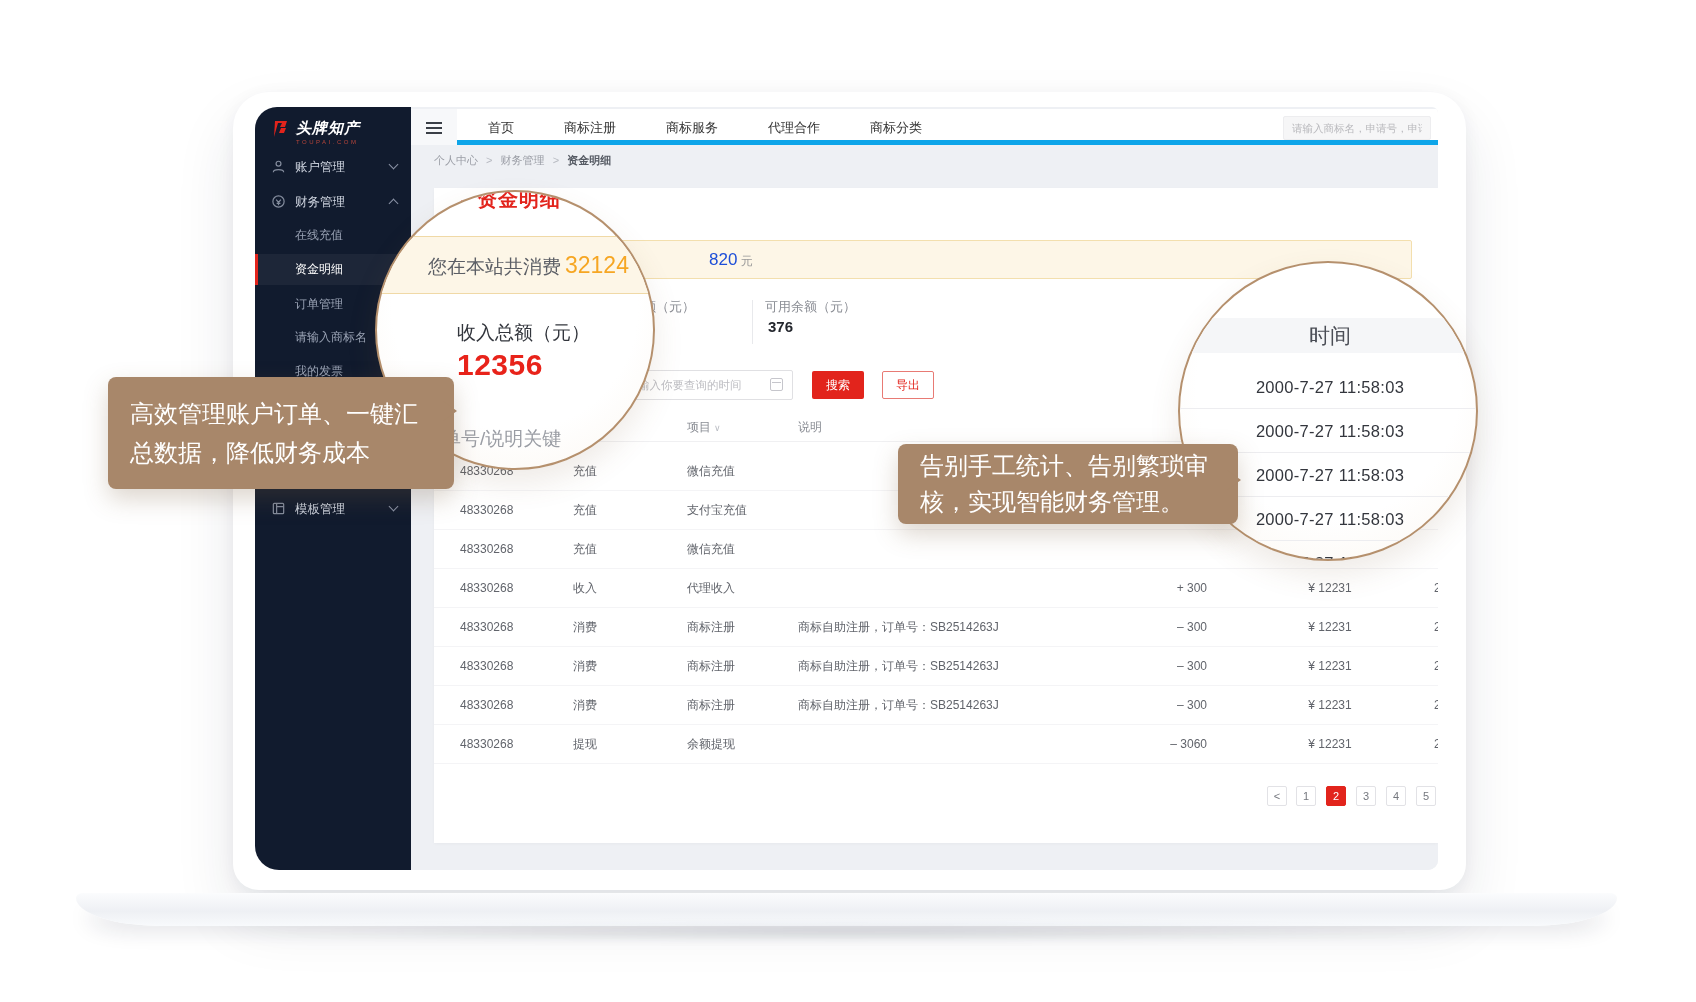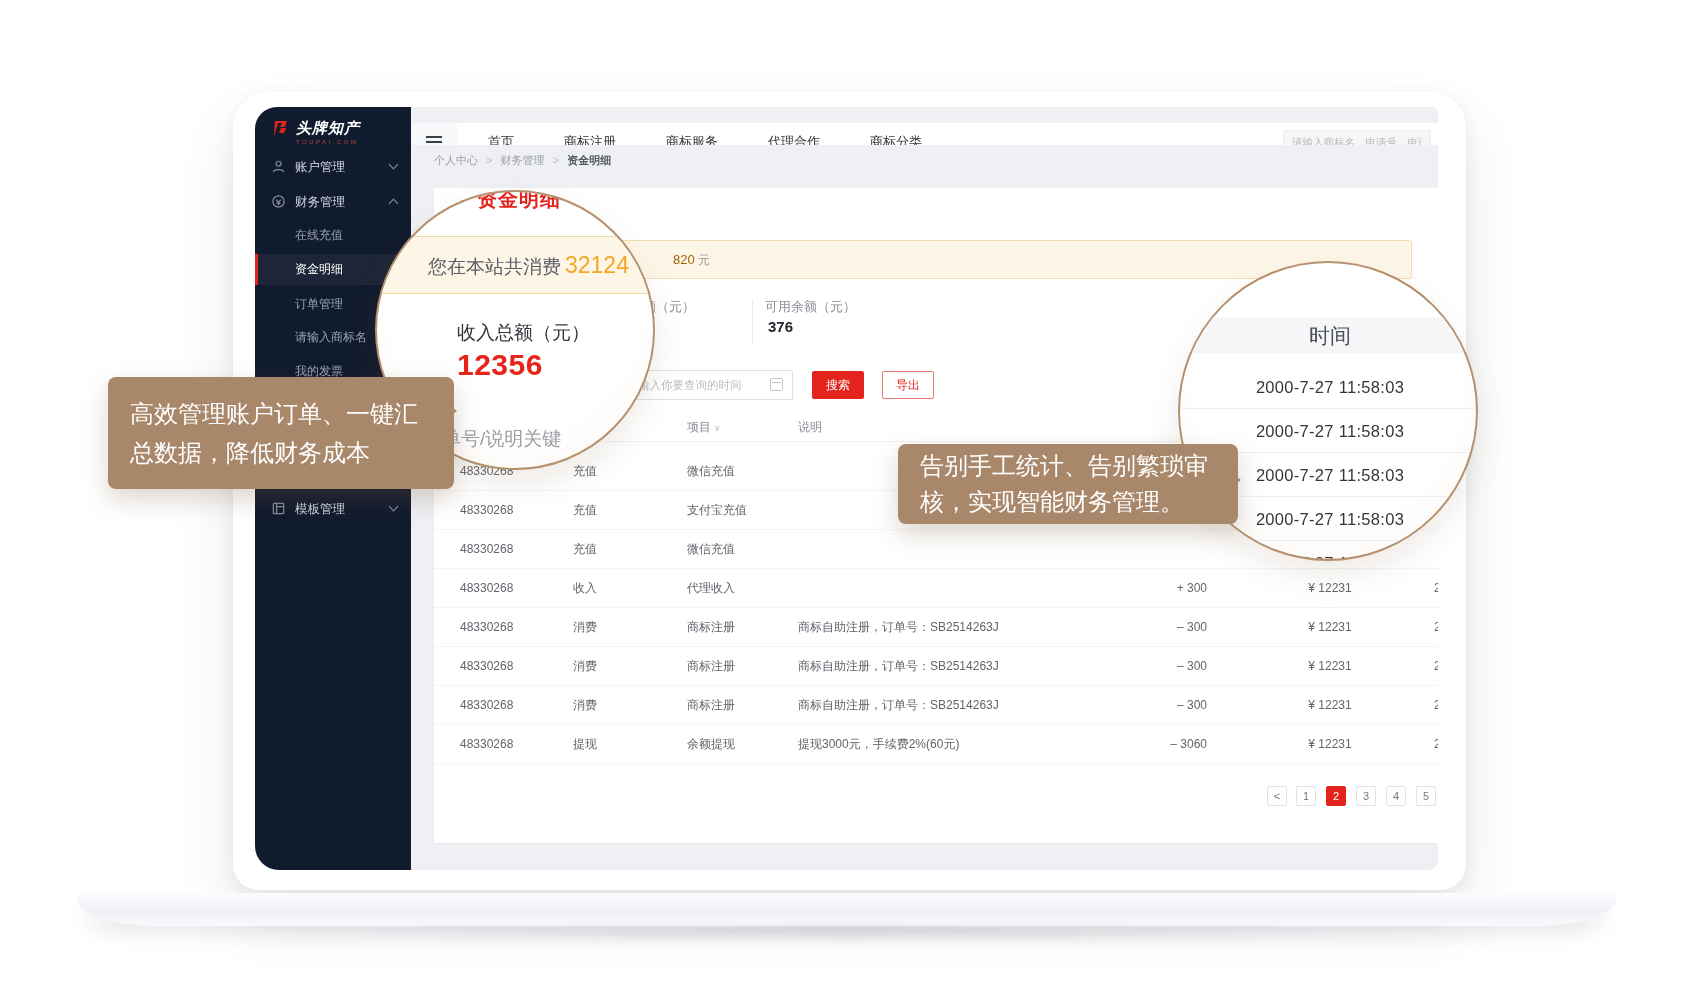--- a/index.html
+++ b/index.html
@@ -31,42 +31,42 @@
   .side-item .lb { position:absolute; left:40px; }
   .side-item .chev { position:absolute; right:14px; top:13px; width:7px; height:7px; border-right:1.4px solid #8b93a6; border-bottom:1.4px solid #8b93a6; }
   .chev.down { transform:rotate(45deg); top:10px; }
   .chev.up { transform:rotate(-135deg); top:14px; }
   .side-sub { position:absolute; left:0; width:156px; height:31px; line-height:31px; color:#9aa3b5; font-size:12px; cursor:pointer; }
   .side-sub .lb { position:absolute; left:40px; }
   .side-sub.active { background:rgba(255,255,255,.05); color:#ffffff; border-left:3px solid #e2241c; }
   .side-sub.active .lb { left:37px; }
 
   
-  .topnav { position:absolute; left:156px; top:16px; width:1027px; height:38px; background:#ffffff; border-bottom:1px solid #0ea5e9; }
+  .topnav { position:absolute; left:156px; top:2px; width:1027px; height:38px; background:#ffffff; border-bottom:7px solid #0ea5e9; }
   .burger-zone { position:absolute; left:0; top:0; width:46px; height:38px; background:#f7f8fa; }
   .burger { position:absolute; left:15px; top:13px; width:16px; height:12px; }
   .burger i { display:block; height:2px; background:#3a3f47; margin-bottom:3px; }
   .nav-items { position:absolute; left:52px; top:0; height:38px; display:flex; align-items:center; }
   .nav-item { font-size:13px; color:#333; padding:0 25px; cursor:pointer; white-space:nowrap; }
   .nav-search { position:absolute; left:872px; top:7px; width:148px; height:24px; background:#f6f6f7; border:1px solid #ededef; border-radius:2px; font-size:10.5px; color:#999; padding:0 8px; outline:none; }
   .nav-search::placeholder { color:#b9b9bd; }
 
   
   .crumbs { position:absolute; left:156px; top:38px; width:1157px; height:31px; background:#eef0f4; font-size:11px; color:#9a9da5; line-height:31px; }
   .crumbs .wrap { margin-left:23px; }
   .crumbs .sep { margin:0 5px; color:#b7bac1; }
   .crumbs .last { color:#555a63; font-weight:bold; }
 
   
   .content { position:absolute; left:156px; top:69px; width:1027px; height:694px; background:#eef0f4; }
   .card { position:absolute; left:23px; top:12px; width:1004px; height:655px; background:#ffffff; overflow:hidden; box-shadow:0 1px 3px rgba(0,0,0,.03); }
   .tab { position:absolute; left:26px; top:11px; font-size:14px; color:#e2241c; font-weight:bold; padding-bottom:8px; border-bottom:2px solid #e2241c; cursor:pointer; }
   .banner { position:absolute; left:26px; top:52px; width:952px; height:39px; background:#fdf6e7; border:1px solid #f3dfae; border-radius:2px; }
   .banner-tail { position:absolute; left:212px; top:0; line-height:37px; font-size:12px; color:#999; }
-  .banner-tail b { color:#a16207; font-weight:normal; font-size:13px; }
+  .banner-tail b { color:#1d4ed8; font-weight:normal; font-size:17px;margin-left:36px; }
 
   .stat-label { position:absolute; font-size:13px; color:#8a8d94; }
   .stat-value { position:absolute; font-size:15px; font-weight:bold; color:#23262d; }
   .stat-div { position:absolute; width:1px; background:#e8e9ec; }
 
   .date-input { position:absolute; left:193px; top:182px; width:166px; height:30px; border:1px solid #e0e0e3; border-radius:2px; font-size:11.5px; color:#999; padding:0 26px 0 10px; outline:none; background:#fff; }
   .date-input::placeholder { color:#bdbdc2; }
   .cal-icon { position:absolute; left:336px; top:190px; width:13px; height:13px; border:1.2px solid #c6c6cc; border-radius:2px; }
   .cal-icon::before { content:''; position:absolute; left:1px; right:1px; top:3px; height:1.2px; background:#c6c6cc; }
   .btn-search { position:absolute; left:378px; top:183px; width:52px; height:28px; background:#e2241c; color:#fff; font-size:12px; border:none; border-radius:2px; cursor:pointer; }
@@ -294,21 +294,20 @@
               <span class="c-item">商标注册</span>
               <span class="c-desc">商标自助注册，订单号：SB2514263J</span>
               <span class="c-amt">– 300</span>
               <span class="c-bal">¥ 12231</span>
               <span class="c-time">2000-7-27 11:58:03</span>
             </div>
             <div class="trow">
               <span class="c-order">48330268</span>
               <span class="c-type">提现</span>
               <span class="c-item">余额提现</span>
-              <span class="c-desc">提现3000元，手续费2%(60元)</span>
               <span class="c-amt">– 3060</span>
               <span class="c-bal">¥ 12231</span>
               <span class="c-time">2000-7-27 11:58:03</span>
             </div>
           </div>
 
           <div class="pager">
             <span class="pg" style="left:833px;">&lt;</span>
             <span class="pg" style="left:862px;">1</span>
             <span class="pg active" style="left:892px;">2</span>

